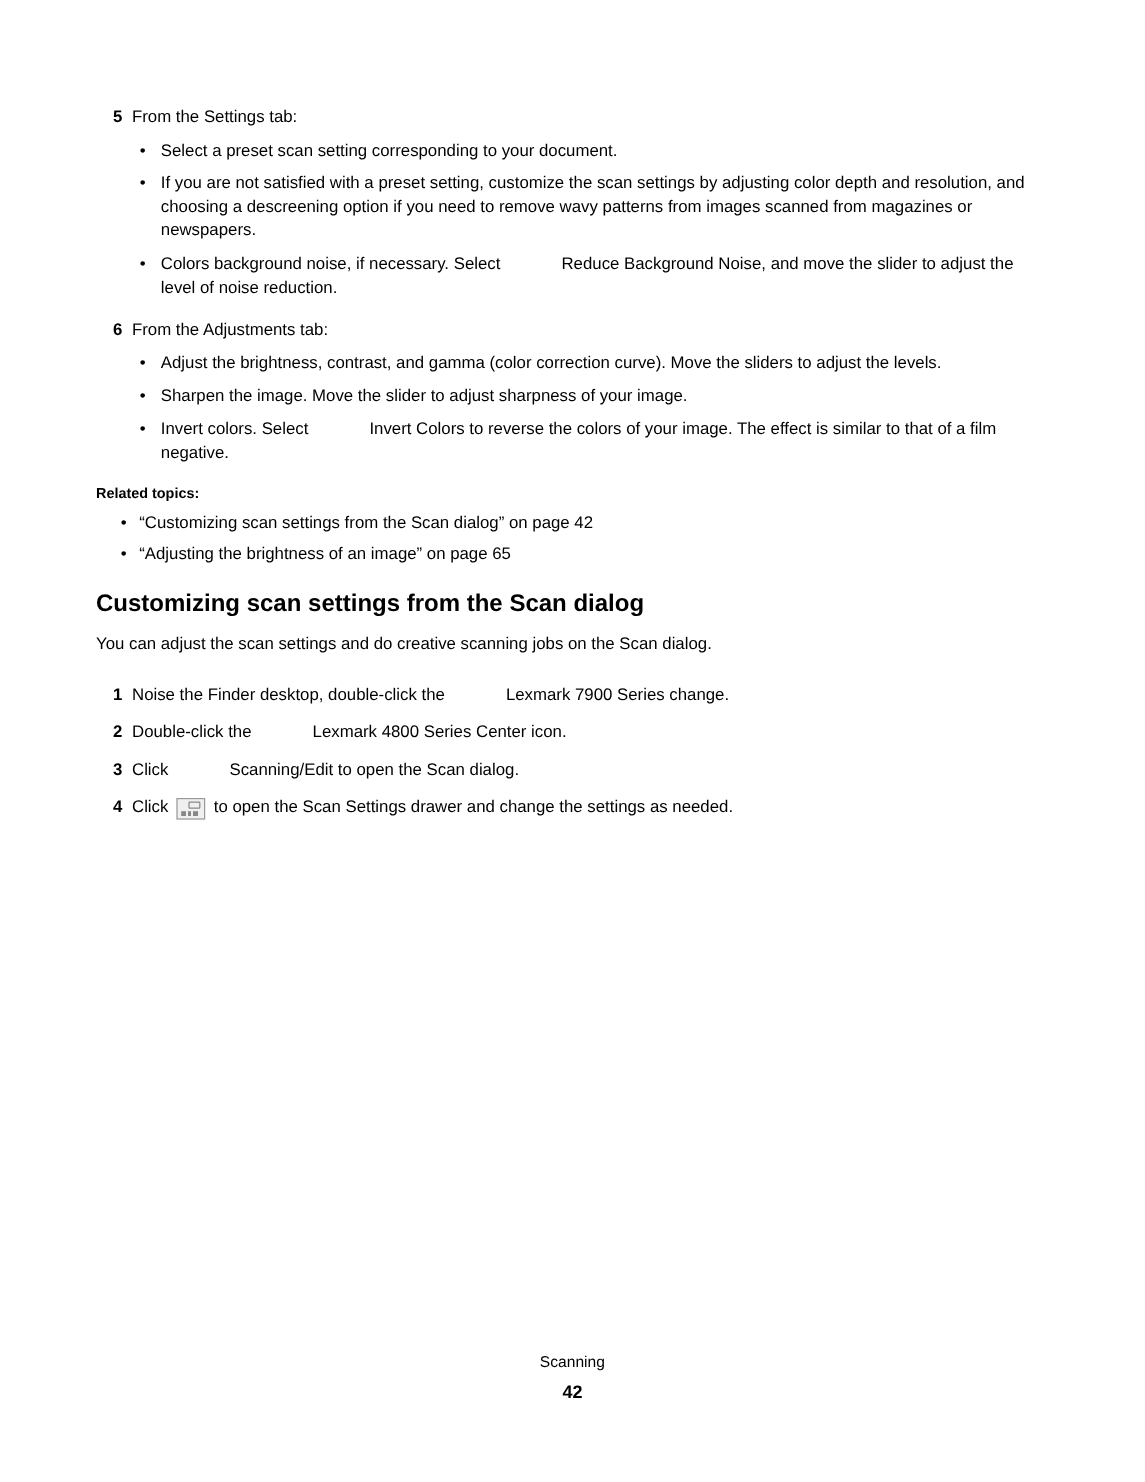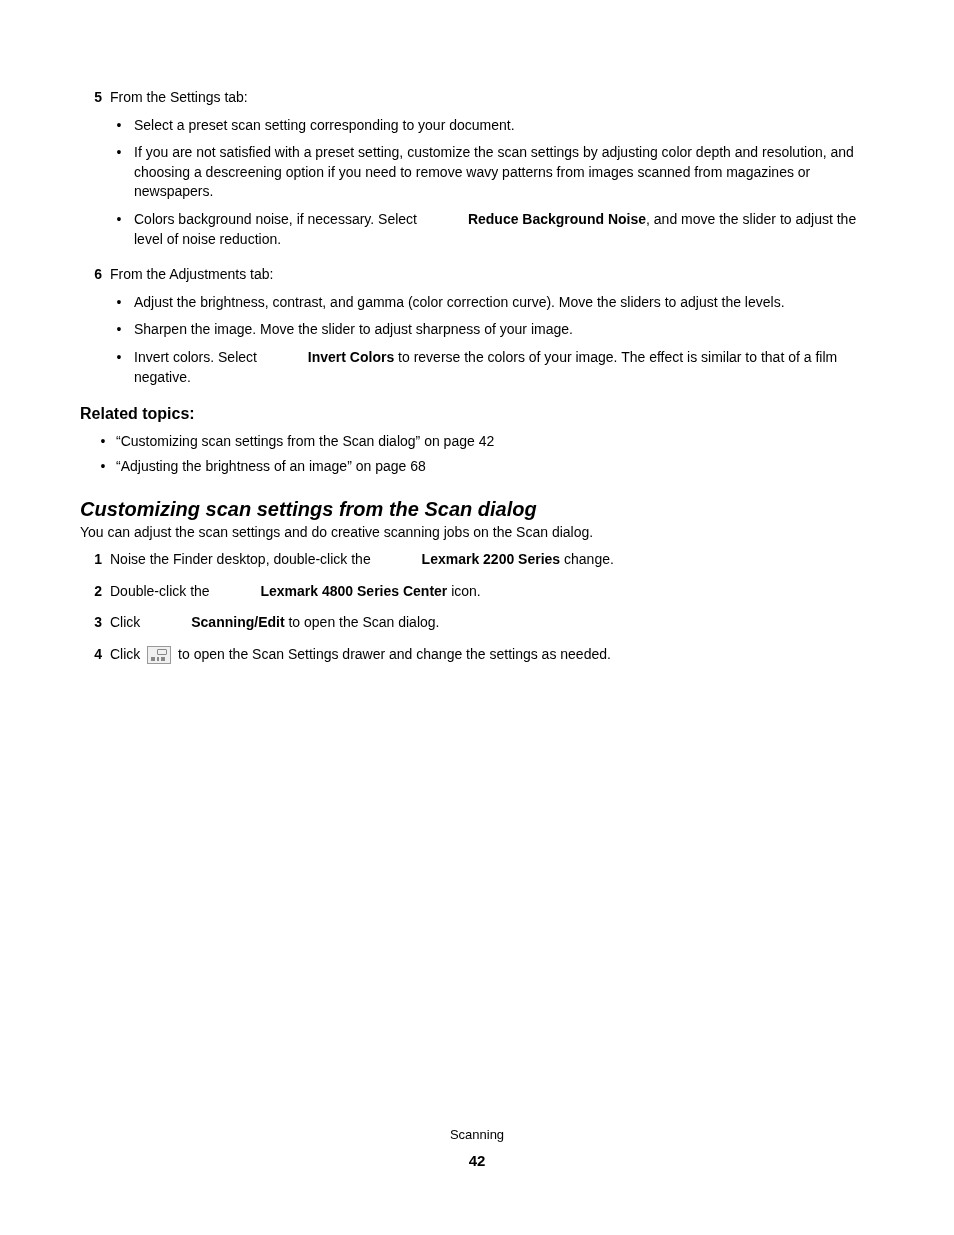--- a/index.html
+++ b/index.html
@@ -48,47 +48,47 @@
       text-align: center;
       flex-shrink: 0;
       margin-right: 6px;
       font-size: 14px;
     }
     .bullet-item .b-content {
       flex: 1;
     }
     .related-heading {
       font-weight: bold;
-      font-size: 16px;
+      font-size: 12px;
       margin-top: 2px;
       margin-bottom: 6px;
     }
     .related-list {
       margin: 0 0 18px 0;
       padding: 0;
     }
     .related-item {
       display: flex;
       margin-left: 14px;
       margin-bottom: 6px;
     }
     .related-item .dot {
       width: 18px;
       text-align: center;
       flex-shrink: 0;
       margin-right: 4px;
     }
     .section-heading {
       font-weight: bold;
-      font-style: italic;
       font-size: 20px;
       margin-top: 14px;
+      margin-bottom: 10px;
     }
     .intro {
-      margin-bottom: 8px;
+      margin-bottom: 22px;
     }
     .step-list .num-item {
       margin-bottom: 12px;
     }
     .inline-icon {
       display: inline-block;
       width: 22px;
       height: 16px;
       border: 1px solid #999;
       background: #f0f0f0;
@@ -125,21 +125,21 @@
     .footer .footer-label {
       font-size: 13px;
       margin-bottom: 6px;
       display: block;
     }
     .footer .footer-page {
       font-weight: bold;
       font-size: 15px;
       display: block;
     }
-    b.inline-bold { font-weight: bold; padding-left: 47px; }
+    b.inline-bold { font-weight: normal; padding-left: 47px; }
   </style>
 </head>
 <body>
 
 <div class="page">
 
   <div class="num-list">
     <div class="num-item">
       <div class="num">5</div>
       <div class="content">
@@ -186,31 +186,31 @@
   </div>
 
   <div class="related-heading">Related topics:</div>
   <div class="related-list">
     <div class="related-item">
       <div class="dot">•</div>
       <div>“Customizing scan settings from the Scan dialog” on page 42</div>
     </div>
     <div class="related-item">
       <div class="dot">•</div>
-      <div>“Adjusting the brightness of an image” on page 68</div>
+      <div>“Adjusting the brightness of an image” on page 65</div>
     </div>
   </div>
 
   <div class="section-heading">Customizing scan settings from the Scan dialog</div>
   <div class="intro">You can adjust the scan settings and do creative scanning jobs on the Scan dialog.</div>
 
   <div class="num-list step-list">
     <div class="num-item">
       <div class="num">1</div>
-      <div class="content"><span>Noise the Finder desktop, double-click the </span><b class="inline-bold">Lexmark 2200 Series</b><span> change.</span></div>
+      <div class="content"><span>Noise the Finder desktop, double-click the </span><b class="inline-bold">Lexmark 7900 Series</b><span> change.</span></div>
     </div>
     <div class="num-item">
       <div class="num">2</div>
       <div class="content"><span>Double-click the </span><b class="inline-bold">Lexmark 4800 Series Center</b><span> icon.</span></div>
     </div>
     <div class="num-item">
       <div class="num">3</div>
       <div class="content"><span>Click </span><b class="inline-bold">Scanning/Edit</b><span> to open the Scan dialog.</span></div>
     </div>
     <div class="num-item">

